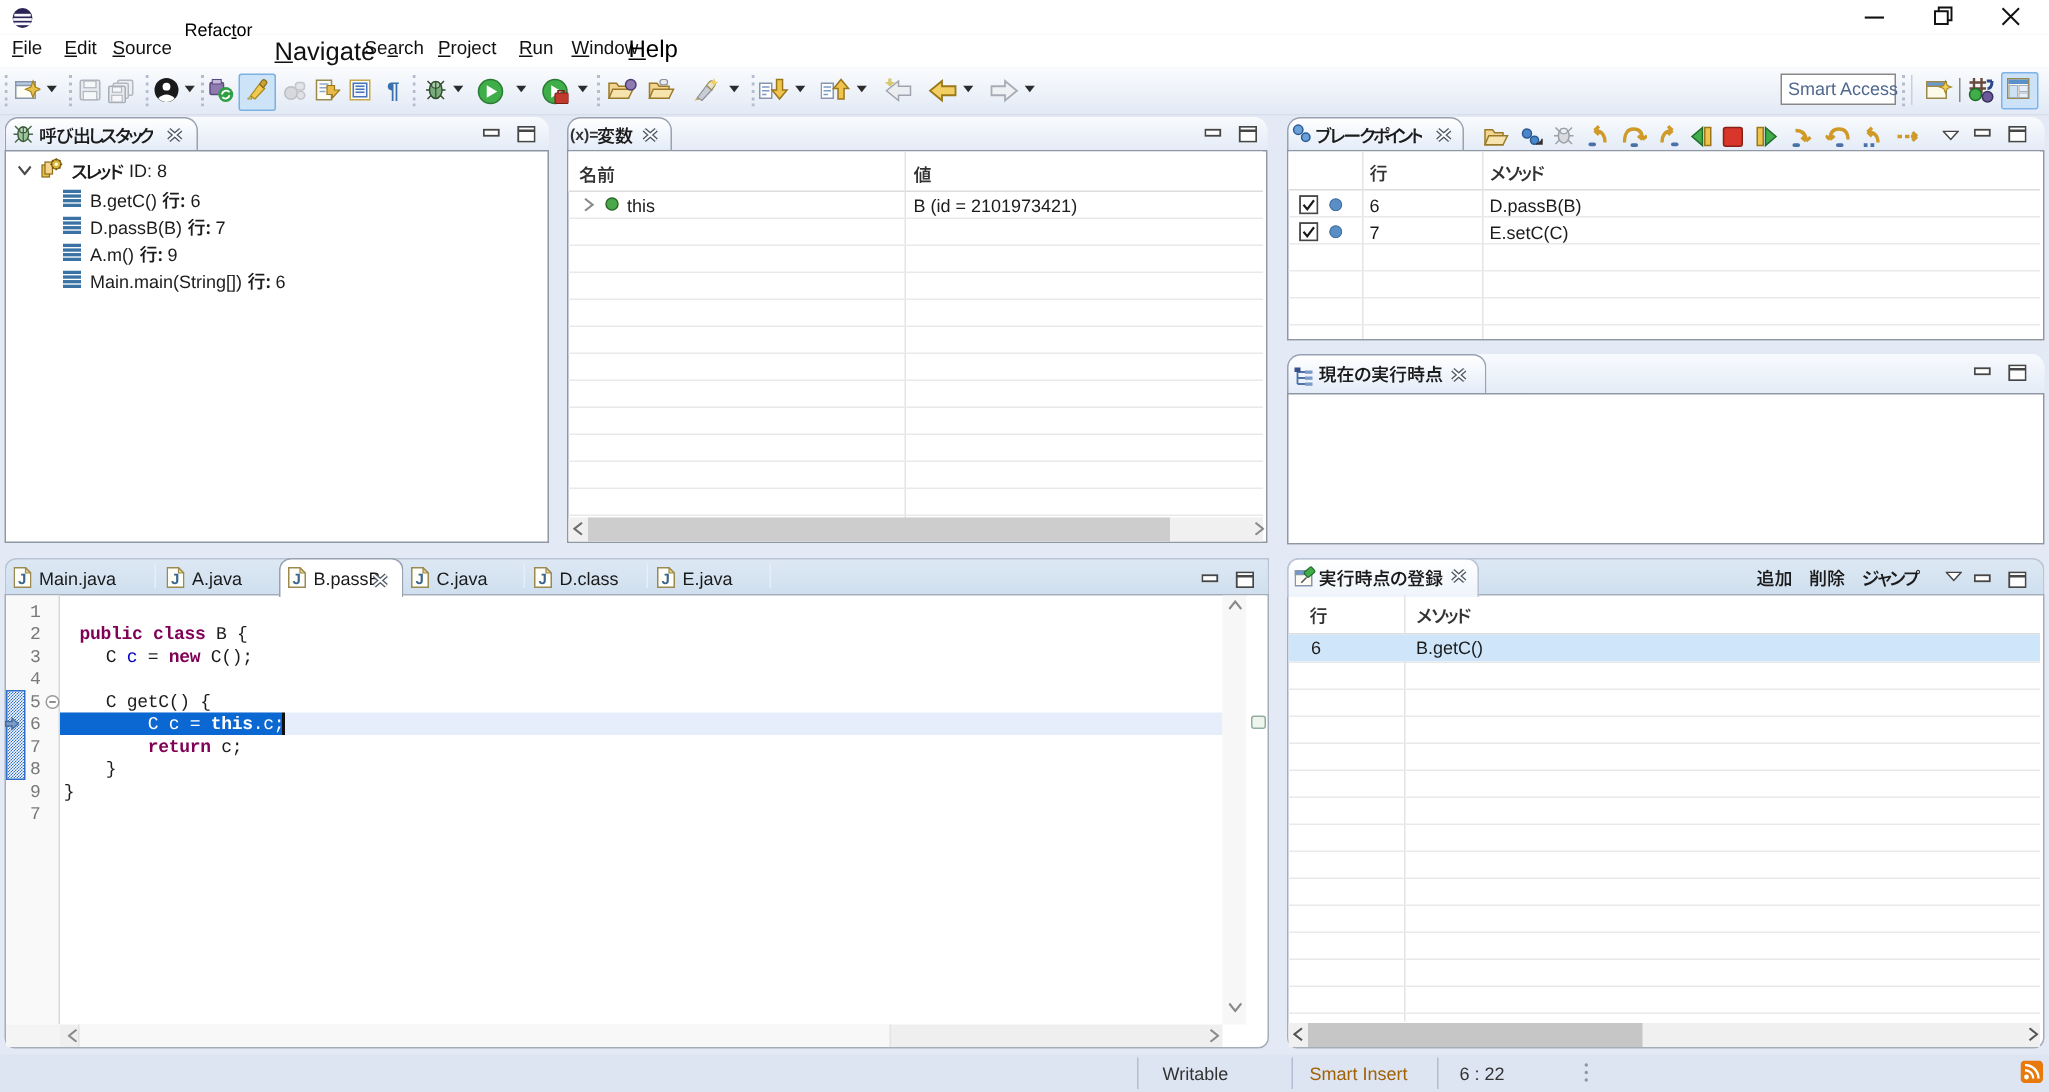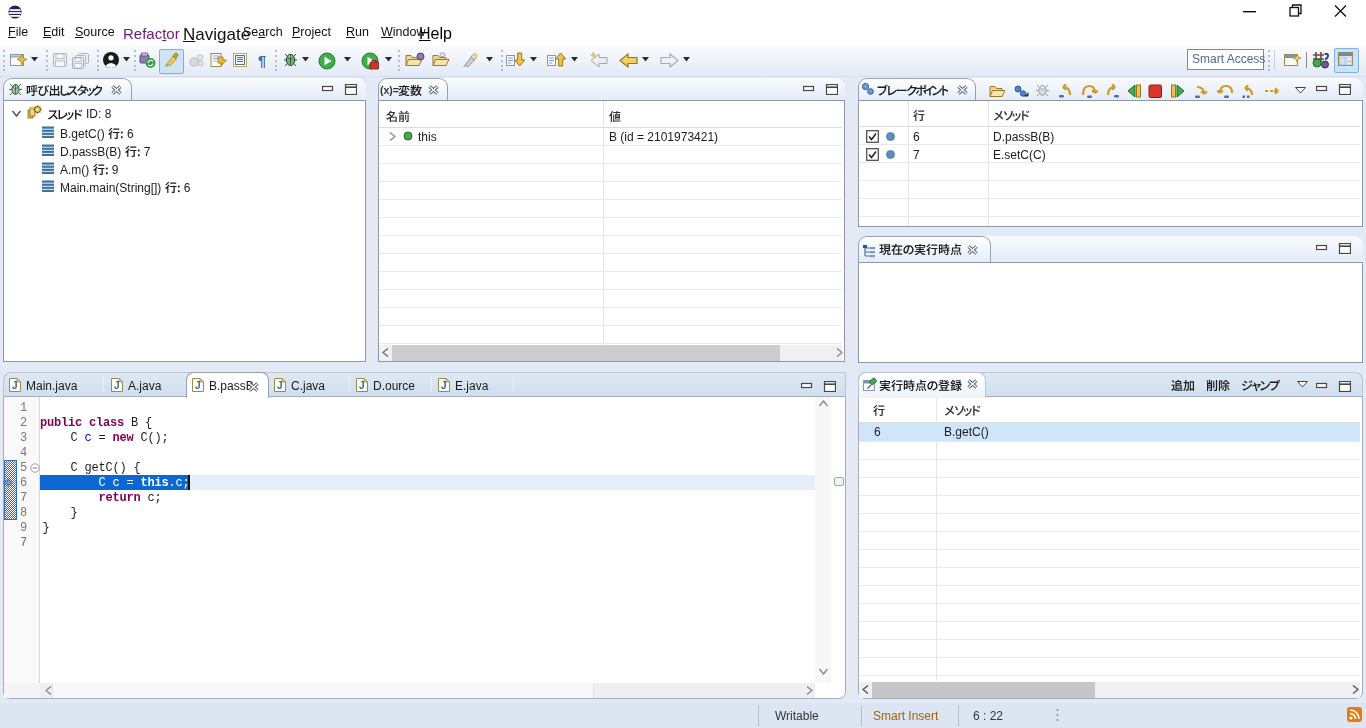--- a/index.html
+++ b/index.html
@@ -30,21 +30,21 @@
   <rect x="47" y="3.5" width="8.5" height="8.5"></rect>
   <path d="M49.5 3.5 V1 H58 V9.5 H55.5"></path>
   <path d="M92 1.5 L103 12.5 M103 1.5 L92 12.5"></path>
  </g>
 </svg>
 
 <div class="ab" style="left:0;top:23px;width:1366px;height:22px;background:#fff;"></div>
 <span class="txt" style="left:8px;top:25px;font-size:12.5px;color:#111"><u>F</u>ile</span>
 <span class="txt" style="left:43px;top:25px;font-size:12.5px;color:#111"><u>E</u>dit</span>
 <span class="txt" style="left:75px;top:25px;font-size:12.5px;color:#111"><u>S</u>ource</span>
-<span class="txt" style="left:123px;top:25px;font-size:15px;color:#701a75">Refac<u>t</u>or</span>
+<span class="txt" style="left:123px;top:13px;font-size:12px;color:#000000">Refac<u>t</u>or</span>
 <span class="txt" style="left:183px;top:25px;font-size:17px;color:#111"><u>N</u>avigate</span>
 <span class="txt" style="left:243px;top:25px;font-size:12.5px;color:#111">Se<u>a</u>rch</span>
 <span class="txt" style="left:292px;top:25px;font-size:12.5px;color:#111"><u>P</u>roject</span>
 <span class="txt" style="left:346px;top:25px;font-size:12.5px;color:#111"><u>R</u>un</span>
 <span class="txt" style="left:381px;top:25px;font-size:12.5px;color:#111"><u>W</u>indow</span>
 <span class="txt" style="left:419px;top:25px;font-size:16px;color:#000000"><u>H</u>elp</span>
 <div class="ab" style="left:0;top:45px;width:1366px;height:31px;background:linear-gradient(#fafbfd,#e3eaf6);border-bottom:1px solid #d8dfec;"></div>
 <svg class="ab" style="left:3px;top:50px" width="3" height="21" viewBox="0 0 3 21">
       <g fill="#b3bdcf">
         <rect y="0" width="2" height="2"></rect>
@@ -597,21 +597,21 @@
       <path d="M8 0.5 L8 4 L11.5 4 Z" fill="#e8d48a" stroke="#9a8a50" stroke-width="0.8"></path>
       <text x="3" y="11" font-family="Liberation Sans" font-size="10" font-weight="bold" fill="#3a6591">J</text>
     </svg>
 <span class="txt" style="left:291px;top:379px;color:#1a1a1a;">C.java</span>
 <div class="etabsep" style="left:431px;top:376px;"></div>
 <svg class="ab" style="left:356px;top:378px" width="12" height="14" viewBox="0 0 12 14">
       <path d="M0.5 0.5 H8 L11.5 4 V13.5 H0.5 Z" fill="#fffef8" stroke="#9a8a50"></path>
       <path d="M8 0.5 L8 4 L11.5 4 Z" fill="#e8d48a" stroke="#9a8a50" stroke-width="0.8"></path>
       <text x="3" y="11" font-family="Liberation Sans" font-size="10" font-weight="bold" fill="#3a6591">J</text>
     </svg>
-<span class="txt" style="left:373px;top:379px;color:#1a1a1a;">D.ource</span>
+<span class="txt" style="left:373px;top:379px;color:#1a1a1a;">D.class</span>
 <div class="etabsep" style="left:513px;top:376px;"></div>
 <svg class="ab" style="left:438px;top:378px" width="12" height="14" viewBox="0 0 12 14">
       <path d="M0.5 0.5 H8 L11.5 4 V13.5 H0.5 Z" fill="#fffef8" stroke="#9a8a50"></path>
       <path d="M8 0.5 L8 4 L11.5 4 Z" fill="#e8d48a" stroke="#9a8a50" stroke-width="0.8"></path>
       <text x="3" y="11" font-family="Liberation Sans" font-size="10" font-weight="bold" fill="#3a6591">J</text>
     </svg>
 <span class="txt" style="left:455px;top:379px;color:#1a1a1a;">E.java</span>
 <svg class="ab" style="left:801px;top:381px" width="35" height="11" viewBox="0 0 35 11">
       <rect x="0.5" y="2.5" width="10" height="4" fill="#fdfdfd" stroke="#464646" stroke-width="1.2"></rect>
       <rect x="23.5" y="0.5" width="11" height="10" fill="#fdfdfd" stroke="#464646" stroke-width="1.2"></rect>
@@ -635,21 +635,21 @@
 <svg class="ab" style="left:3px;top:478px" width="10" height="9" viewBox="0 0 10 9">
       <path d="M0.8 3 L5 3 L5 0.8 L9.2 4.5 L5 8.2 L5 6 L0.8 6 Z" fill="#7b9cc4" stroke="#41699c" stroke-width="0.9"></path>
     </svg>
 <svg class="ab" style="left:30px;top:463px" width="10" height="10" viewBox="0 0 10 10">
       <circle cx="5" cy="5" r="4.2" fill="#fff" stroke="#9a9a9a"></circle>
       <path d="M2.8 5 H7.2" stroke="#6a6a6a" stroke-width="1"></path>
     </svg>
 <div class="ab" style="left:40px;top:475px;width:775px;height:15px;background:#e6eefb;"></div>
 <div class="ab" style="left:40px;top:475px;width:148px;height:15px;background:#0b67d2;"></div>
 <div class="ab" style="left:188px;top:475px;width:2px;height:15px;background:#111;"></div>
-<div class="txt mono" style="left:40px;top:416px;text-align:right;"><b style="color:#7f0055">public class</b> B {</div>
+<div class="txt mono" style="left:53px;top:416px;text-align:right;"><b style="color:#7f0055">public class</b> B {</div>
 <div class="txt mono" style="left:42.5px;top:431px;">    C <span style="color:#0000c0">c</span> = <b style="color:#7f0055">new</b> C();</div>
 <div class="txt mono" style="left:42.5px;top:461px;">    C getC() {</div>
 <div class="txt mono" style="left:42.5px;top:476px;"><span style="color:#fff">        C c = <b>this</b>.c;</span></div>
 <div class="txt mono" style="left:42.5px;top:491px;">        <b style="color:#7f0055">return</b> c;</div>
 <div class="txt mono" style="left:42.5px;top:506px;">    }</div>
 <div class="txt mono" style="left:42.5px;top:521px;">}</div>
 <div class="ab" style="left:815px;top:397px;width:16px;height:286px;background:#f7f7f7;"></div>
 <svg class="ab" style="left:819px;top:668px" width="9" height="7" viewBox="0 0 9 7">
       <path d="M0.5 1 L4.5 6 L8.5 1" fill="none" stroke="#8a8a8a" stroke-width="1.4"></path>
     </svg>

